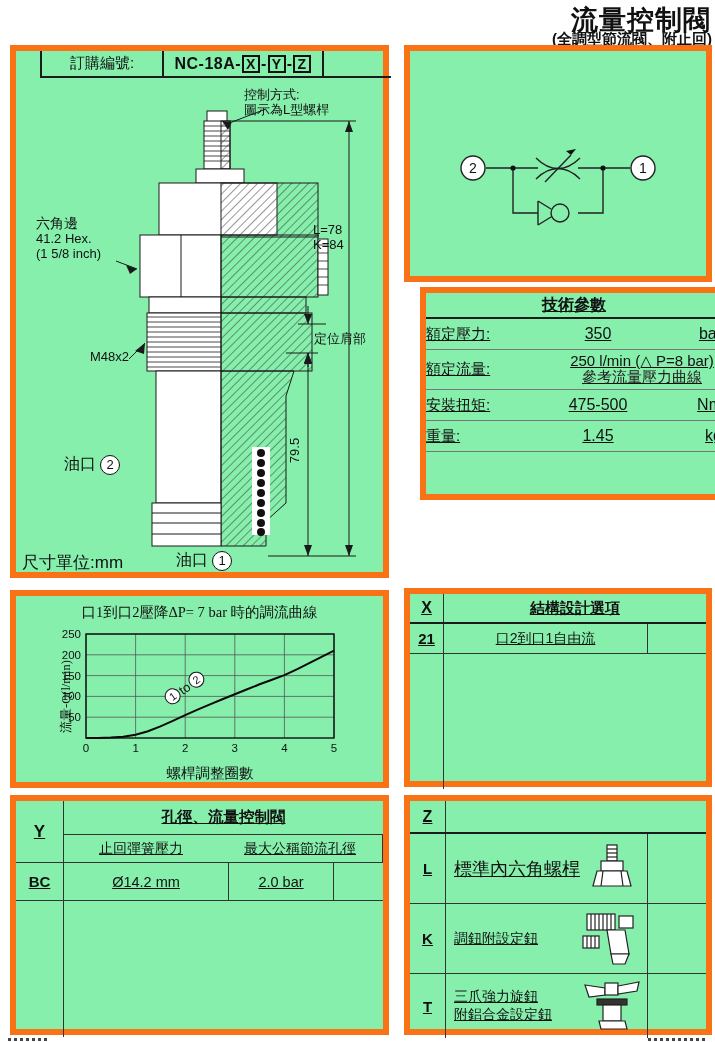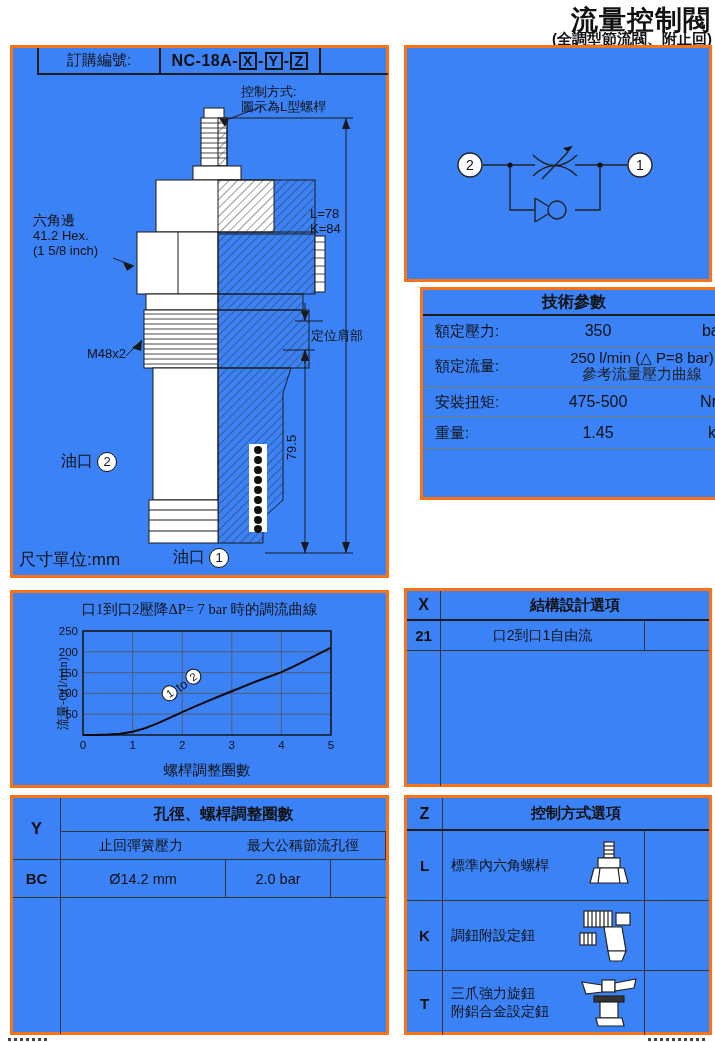--- a/index.html
+++ b/index.html
@@ -1,20 +1,20 @@
 <!DOCTYPE html>
 <html><head>
 <meta charset="utf-8">
 <style>
   * { margin:0; padding:0; box-sizing:border-box; }
   body { background:#fff; font-family:"Liberation Sans", sans-serif; color:#111; }
   #page { position:relative; width:715px; height:1042px; background:#fff; overflow:hidden; }
 
   .abs { position:absolute; }
-  .box { position:absolute; border:3px solid #f97316; background:#3b82f6; }
+  .box { position:absolute; border:6px solid #f97316; background:#86efac;text-decoration:underline; }
 
   
   .title { position:absolute; top:2px; right:4px; font-size:27px; font-weight:bold; letter-spacing:1px; }
   .subtitle { position:absolute; top:30px; right:3px; font-size:15px; font-weight:bold; }
 
   
   .order-strip { position:absolute; left:24px; top:0; width:351px; height:27px; display:flex;
                  border-left:2px solid #1c1c1c; border-bottom:2px solid #1c1c1c; }
   .order-label { width:122px; border-right:2px solid #1c1c1c; display:flex; align-items:center; justify-content:center; font-size:15px; }
   .order-value { width:160px; border-right:2px solid #1c1c1c; display:flex; align-items:center; justify-content:center;
@@ -24,21 +24,21 @@
 
   
   .dlabel { position:absolute; font-size:13px; line-height:15px; }
   .port-line { position:absolute; display:flex; align-items:center; gap:4px; font-size:16px; }
   .circ { display:inline-flex; width:20px; height:20px; border:1.5px solid #111; border-radius:50%;
           align-items:center; justify-content:center; font-size:13px; background:#fff; }
   .circ.small { width:16px; height:16px; font-size:11px; border-width:1.2px; }
 
   
   .spec-row { display:flex; align-items:center; border-bottom:1px solid #777; }
-  .spec-label { width:112px; padding-left:12px; font-size:15px; }
+  .spec-label { width:112px; padding-left:0; font-size:15px; }
   .spec-value { flex:1; text-align:center; font-size:16px; }
   .spec-unit { width:64px; text-align:right; font-size:16px; }
   .spec-note { font-size:15px; color:#222; text-align:center; margin-top:-2px; }
 
   
   .opt-header { display:flex; border-bottom:2px solid #1c1c1c; }
   .opt-key { border-right:1.5px solid #333; display:flex; align-items:center; justify-content:center; font-weight:bold; }
   .opt-title { flex:1; display:flex; align-items:center; justify-content:center; font-weight:bold; font-size:15px; }
 
   .chart-title { position:absolute; top:7px; left:0; width:100%; text-align:center; font-size:14.5px; font-family:"Liberation Serif", serif; }
@@ -182,21 +182,21 @@
     <div class="dlabel" style="left:228px; top:36px;">
       <div>控制方式:</div>
       <div>圖示為L型螺桿</div>
     </div>
     <div class="dlabel" style="left:20px; top:165px;">
       <div style="font-size:14px;">六角邊</div>
       <div>41.2 Hex.</div>
       <div>(1 5/8 inch)</div>
     </div>
     <div class="dlabel" style="left:74px; top:298px;">M48x2</div>
-    <div class="dlabel" style="left:297px; top:158px;">
+    <div class="dlabel" style="left:297px; top:171px;">
       <div>L=78</div>
       <div>K=84</div>
     </div>
     <div class="dlabel" style="left:298px; top:280px;">定位肩部</div>
     <div class="dlabel" style="left:266px; top:392px; transform:rotate(-90deg); transform-origin:center;">79.5</div>
     <div class="port-line" style="left:48px; top:403px;">
       <span>油口</span>
       <span class="circ">2</span>
     </div>
     <div class="port-line" style="left:160px; top:499px;">
@@ -313,21 +313,21 @@
     <div style="display:flex; height:135px;">
       <div style="width:34px; border-right:1.5px solid #333;"></div>
       <div style="flex:1;"></div>
     </div>
   </div>
 
   <div class="box" style="left:10px; top:795px; width:379px; height:240px;">
     <div style="display:flex; height:62px; border-bottom:1.5px solid #333;">
       <div class="opt-key" style="width:48px; font-size:17px;">Y</div>
       <div style="flex:1; display:flex; flex-direction:column;">
-        <div style="height:34px; display:flex; align-items:center; justify-content:center; font-weight:bold; font-size:15.5px; border-bottom:1.5px solid #333;">孔徑、螺桿調整圈數</div>
+        <div style="height:34px; display:flex; align-items:center; justify-content:center; font-weight:bold; font-size:15.5px; border-bottom:1.5px solid #333;">孔徑、流量控制閥</div>
         <div style="flex:1; display:flex;">
           <div style="flex:1; display:flex; align-items:center; justify-content:center; font-size:14px;">止回彈簧壓力</div>
           <div style="width:165px; border-right:1.5px solid #333; display:flex; align-items:center; justify-content:center; font-size:14px;">最大公稱節流孔徑</div>
         </div>
       </div>
     </div>
     <div style="display:flex; height:38px; border-bottom:1.5px solid #333;">
       <div class="opt-key" style="width:48px; font-size:15px;">BC</div>
       <div style="width:165px; border-right:1.5px solid #333; display:flex; align-items:center; justify-content:center; font-size:14.5px;">Ø14.2 mm</div>
       <div style="width:105px; border-right:1.5px solid #333; display:flex; align-items:center; justify-content:center; font-size:14.5px;">2.0 bar</div>
@@ -335,26 +335,25 @@
     </div>
     <div style="display:flex; height:136px;">
       <div style="width:48px; border-right:1.5px solid #333;"></div>
       <div style="flex:1;"></div>
     </div>
   </div>
 
   <div class="box" style="left:404px; top:795px; width:308px; height:240px;">
     <div class="opt-header" style="height:33px;">
       <div class="opt-key" style="width:36px; font-size:16px;">Z</div>
-      <div class="opt-title">控制方式選項</div>
     </div>
 
     <div style="display:flex; height:70px; border-bottom:1.5px solid #333;">
       <div class="opt-key" style="width:36px; font-size:15px;">L</div>
-      <div style="width:202px; border-right:1.5px solid #333; display:flex; align-items:center; font-size:14px; padding-left:8px; position:relative;text-align:right;">
+      <div style="width:202px; border-right:1.5px solid #333; display:flex; align-items:center; font-size:18px; padding-left:8px; position:relative;text-align:right;">
         <span>標準內六角螺桿</span>
         <svg class="abs" style="right:10px; top:8px; position:absolute;" width="52" height="54" viewBox="0 0 52 54">
           <g stroke="#222" stroke-width="1.2" fill="#fff">
             <rect x="22" y="3" width="10" height="16"></rect>
             <line x1="22" y1="7" x2="32" y2="7"></line>
               <line x1="22" y1="11" x2="32" y2="11"></line>
               <line x1="22" y1="15" x2="32" y2="15"></line>
             <rect x="16" y="19" width="22" height="10"></rect>
             <polygon points="12,29 42,29 46,44 8,44"></polygon>
             <line x1="18" y1="29" x2="16" y2="44"></line>

